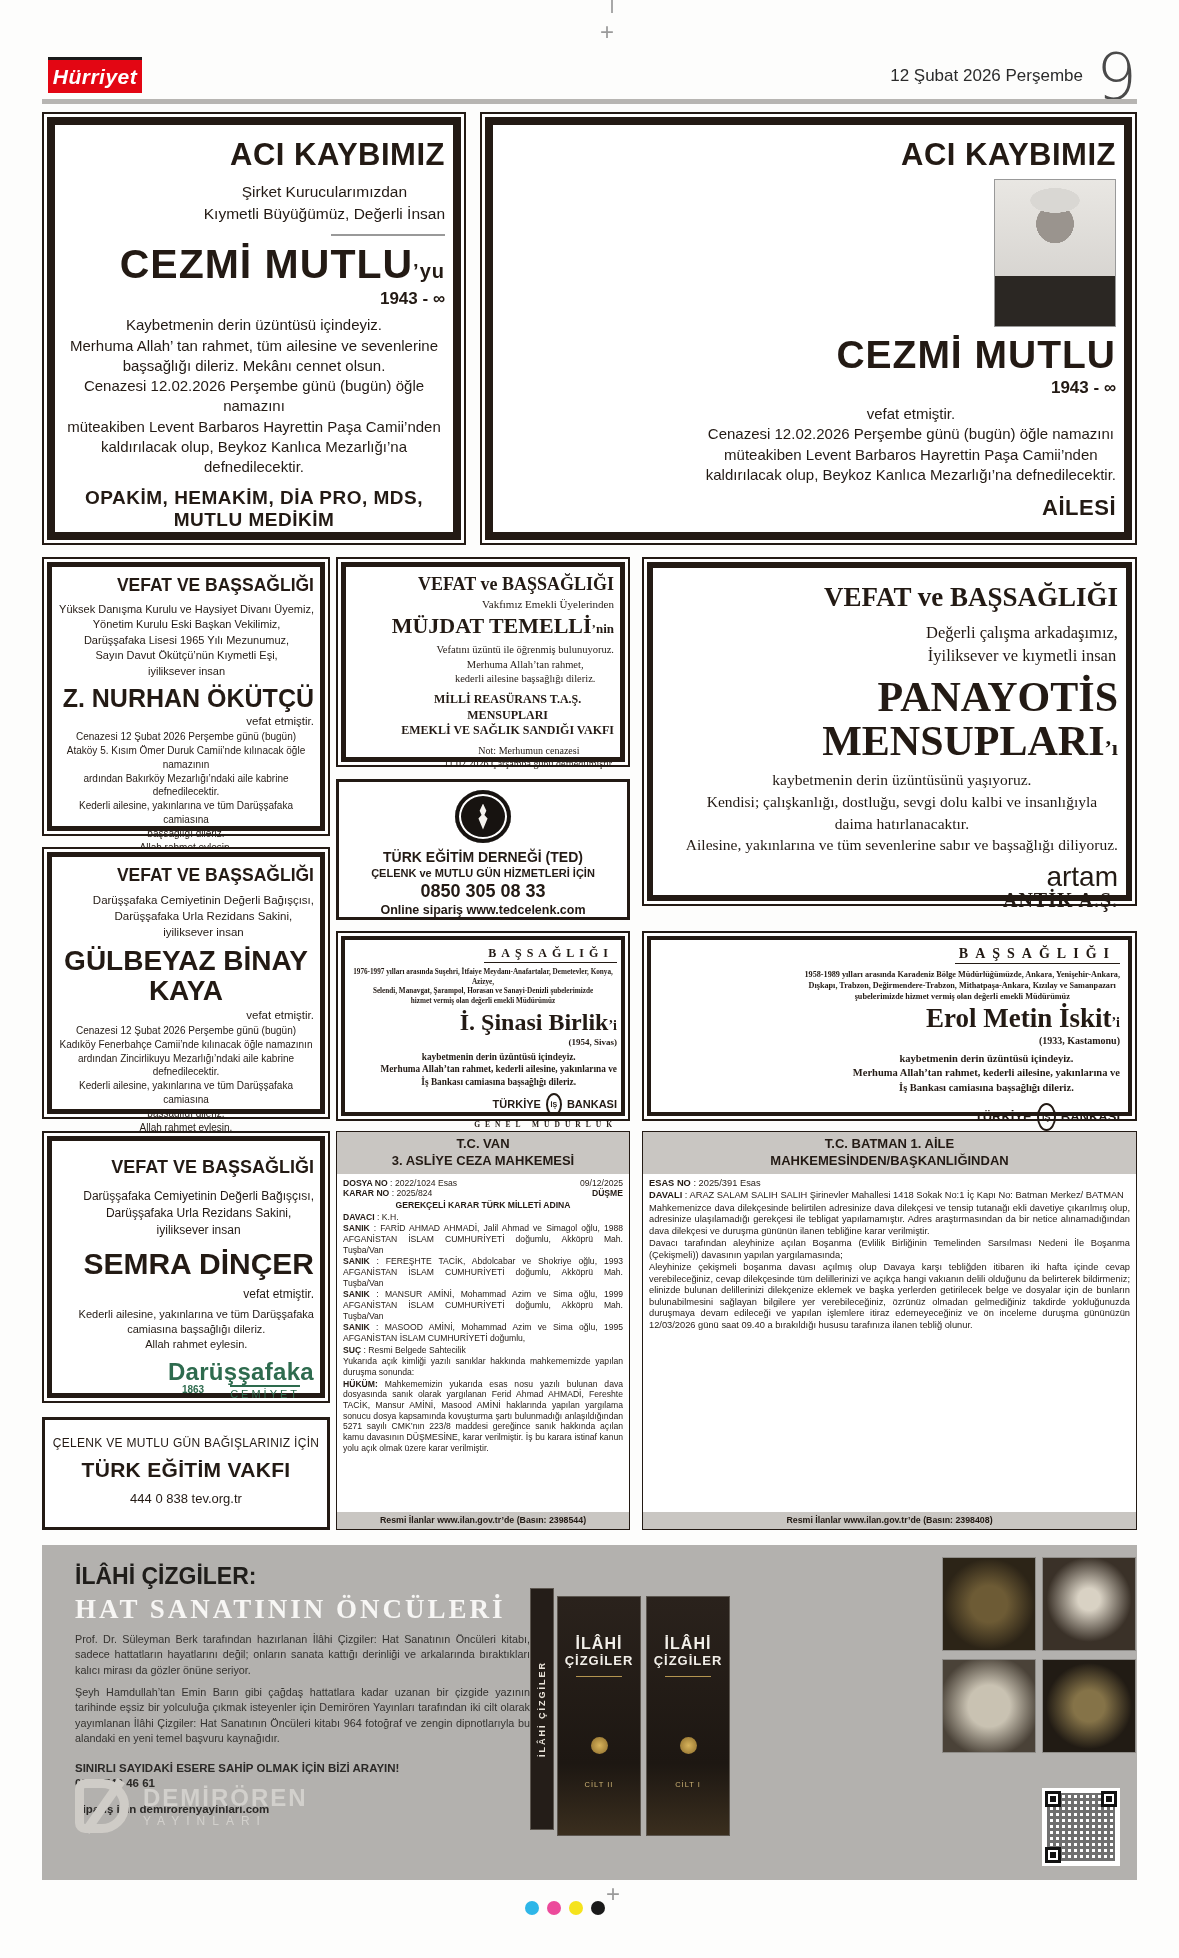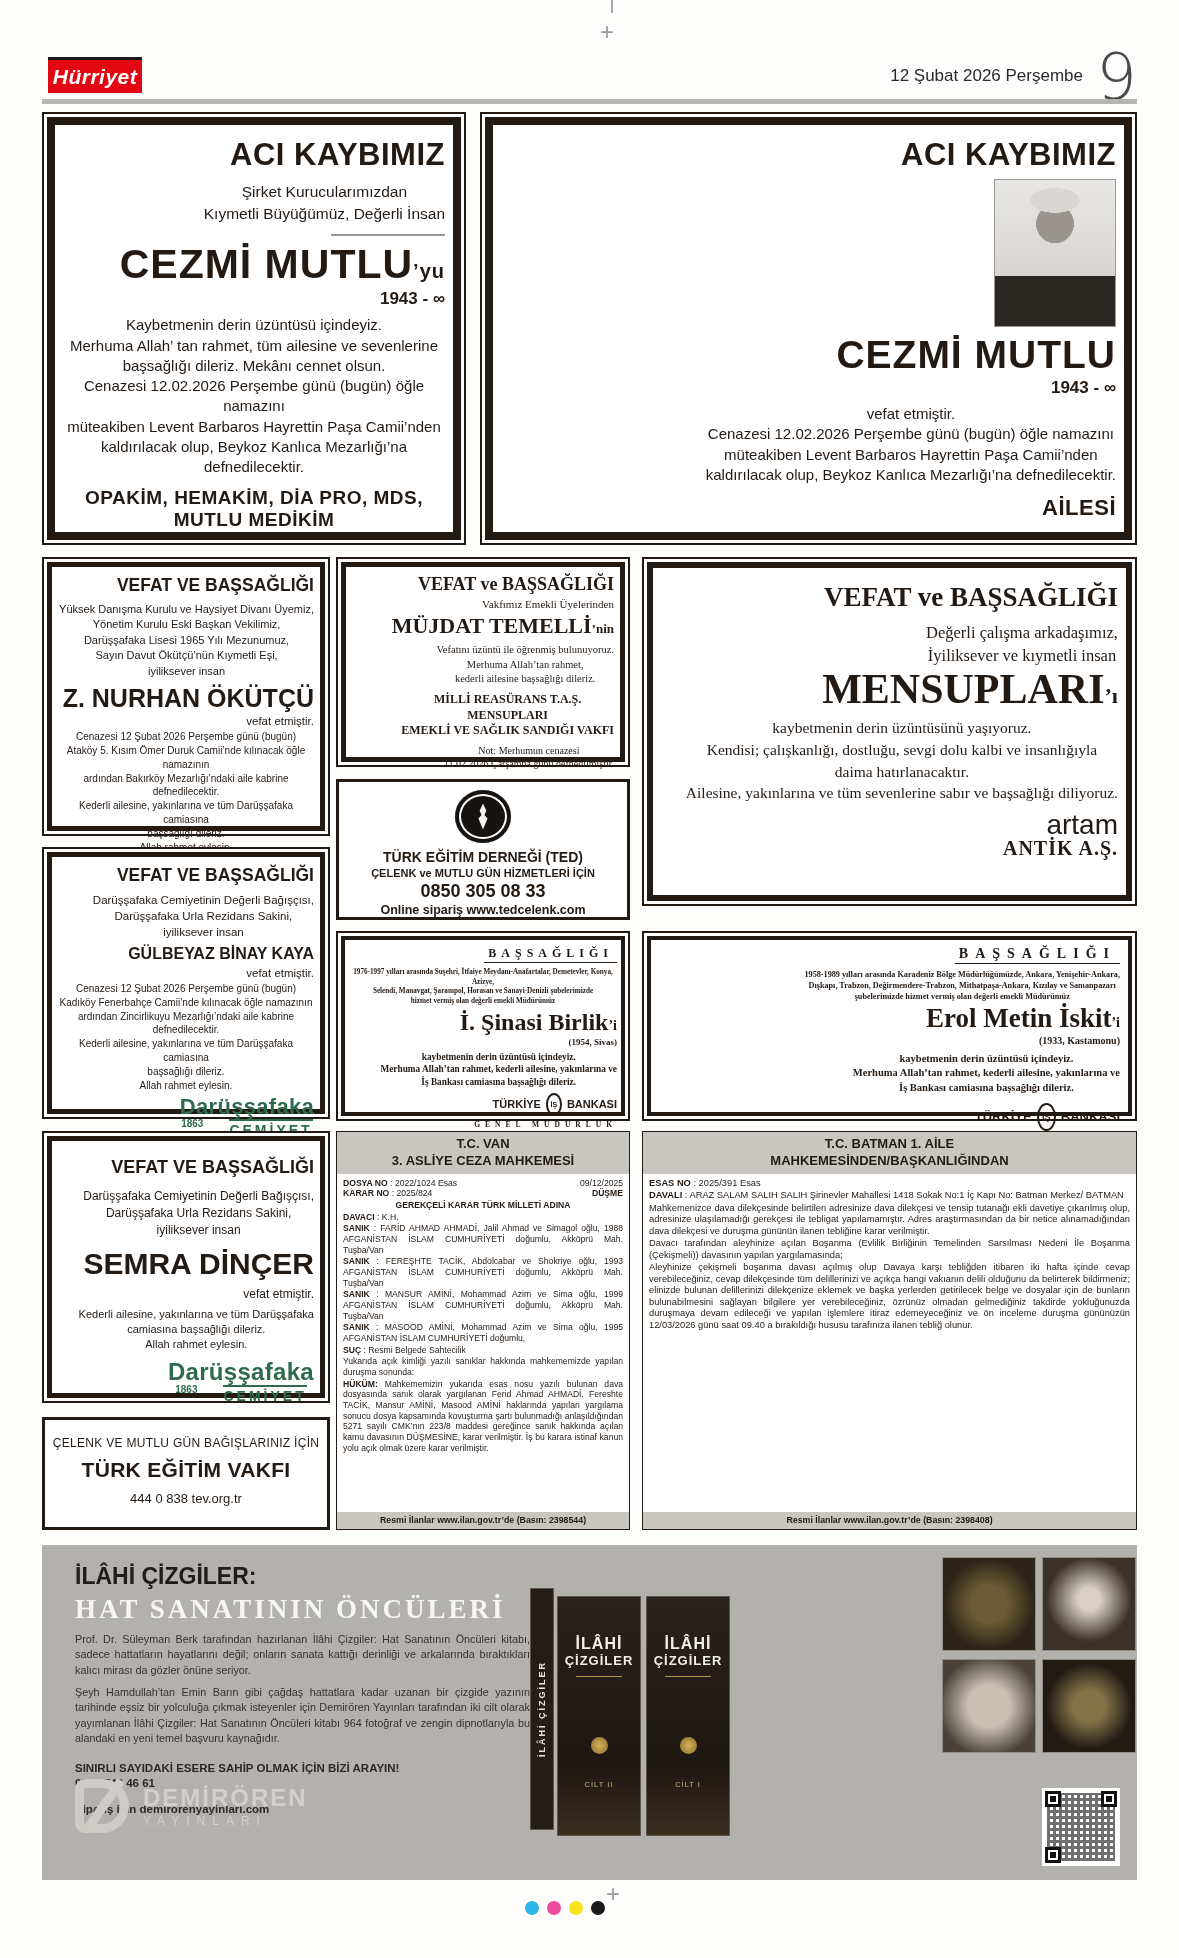--- a/index.html
+++ b/index.html
@@ -48,21 +48,21 @@
   .t1{font-size:19px;font-weight:800;}
   .intro{font-size:11.8px;line-height:1.4;margin-top:6px;}
   .nm{font-weight:800;margin-top:6px;line-height:1.05;}
   .sub{font-size:11.5px;margin-top:4px;}
   .bd{font-size:10.8px;line-height:1.38;margin-top:3px;}
 
   .dsf{color:#2e6b4e;margin-top:8px;line-height:1;}
   .dsf-name{font-size:24px;font-weight:bold;letter-spacing:.3px;}
   .dsf-row{display:flex;align-items:flex-start;justify-content:center;gap:26px;margin-top:1px;}
   .dsf-year{font-size:10px;font-weight:bold;}
-  .dsf-sub{font-size:14px;font-weight:bold;letter-spacing:3px;border-top:2px solid #2e6b4e;padding-top:2px;}
+  .dsf-sub{font-size:11px;font-weight:normal;letter-spacing:3px;border-top:2px solid #2e6b4e;padding-top:2px;}
 
   
   .srf-t{font-family:"Liberation Serif",serif;font-weight:bold;}
   .bank{display:flex;align-items:center;gap:5px;font-weight:800;margin-top:8px;
         font-family:"Liberation Sans",sans-serif;}
   .boval{width:15px;height:24px;border:2.5px solid #231a14;border-radius:50%;display:flex;
          align-items:center;justify-content:center;font-size:9px;font-weight:800;}
   .gm{font-size:8.5px;font-weight:bold;letter-spacing:5px;margin-top:7px;
       font-family:"Liberation Serif",serif;}
   .bas-t{font-family:"Liberation Serif",serif;font-weight:bold;font-size:14px;letter-spacing:7px;
@@ -214,21 +214,21 @@
       </div>
     </div>
   </div>
 
   <div class="abox" style="left:42px;top:847px;width:288px;height:272px;">
     <div class="abox-in thin">
       <div class="t1" style="font-size:17.5px;">VEFAT VE BAŞSAĞLIĞI</div>
       <div class="intro pl" style="font-size:11.5px;">Darüşşafaka Cemiyetinin Değerli Bağışçısı,
 Darüşşafaka Urla Rezidans Sakini,
 iyiliksever insan</div>
-      <div class="nm" style="font-size:16px;">GÜLBEYAZ BİNAY KAYA</div>
+      <div class="nm" style="font-size:28px;">GÜLBEYAZ BİNAY KAYA</div>
       <div class="sub">vefat etmiştir.</div>
       <div class="bd pl" style="font-size:10px;">Cenazesi 12 Şubat 2026 Perşembe günü (bugün)
 Kadıköy Fenerbahçe Camii’nde kılınacak öğle namazının
 ardından Zincirlikuyu Mezarlığı’ndaki aile kabrine
 defnedilecektir.
 Kederli ailesine, yakınlarına ve tüm Darüşşafaka camiasına
 başsağlığı dileriz.
 Allah rahmet eylesin.</div>
       <div class="dsf" style="margin-top: 4px; color: rgb(46, 107, 78);">
         <div class="dsf-name" style="font-size:22px;">Darüşşafaka</div>
@@ -291,20 +291,21 @@
     <div class="ted-srv">ÇELENK ve MUTLU GÜN HİZMETLERİ İÇİN</div>
     <div class="ted-ph">0850 305 08 33</div>
     <div class="ted-on">Online sipariş www.tedcelenk.com</div>
   </div>
 
   <div class="abox" style="left:642px;top:557px;width:495px;height:349px;">
     <div class="abox-in" style="border-width:6px;padding-top:14px;">
       <div class="srf-t" style="font-size:27px;">VEFAT ve BAŞSAĞLIĞI</div>
       <div class="serif pl" style="font-size:16.5px;line-height:1.4;margin-top:8px;">Değerli çalışma arkadaşımız,
 İyiliksever ve kıymetli insan</div>
+      <div class="srf-t" style="font-size:42px;margin-top:8px;line-height:1.05;">PANAYOTİS</div>
       <div class="srf-t" style="font-size:42px;line-height:1.05;"><span>MENSUPLARI</span><span style="font-size:22px;">’ı</span></div>
       <div class="serif pl" style="font-size:15.5px;line-height:1.4;margin-top:6px;">kaybetmenin derin üzüntüsünü yaşıyoruz.
 Kendisi; çalışkanlığı, dostluğu, sevgi dolu kalbi ve insanlığıyla
 daima hatırlanacaktır.
 Ailesine, yakınlarına ve tüm sevenlerine sabır ve başsağlığı diliyoruz.</div>
       <div style="font-size:28px;margin-top:8px;line-height:.9;">artam</div>
       <div class="srf-t" style="font-size:20px;letter-spacing:1px;">ANTİK A.Ş.</div>
     </div>
   </div>
 

